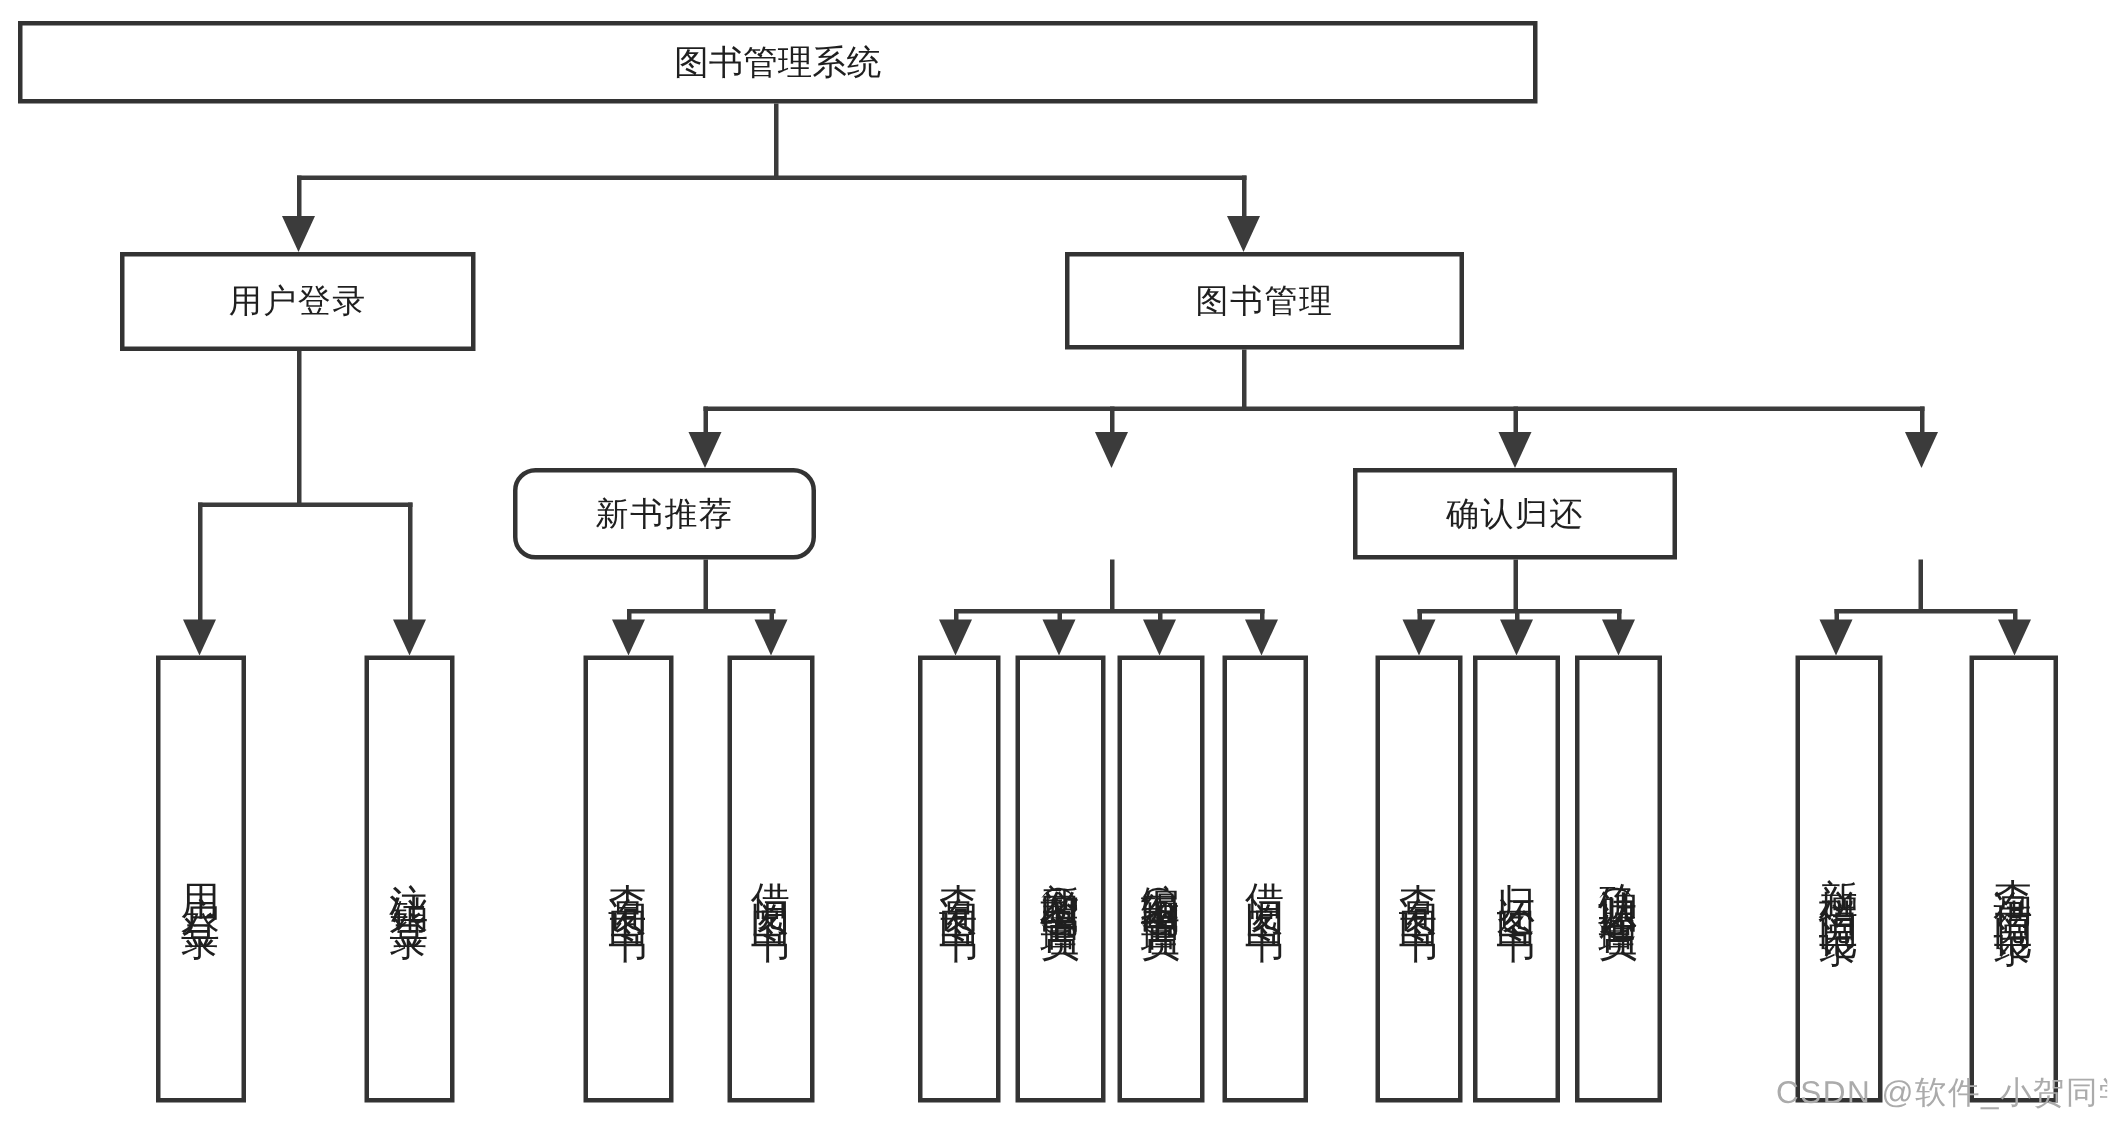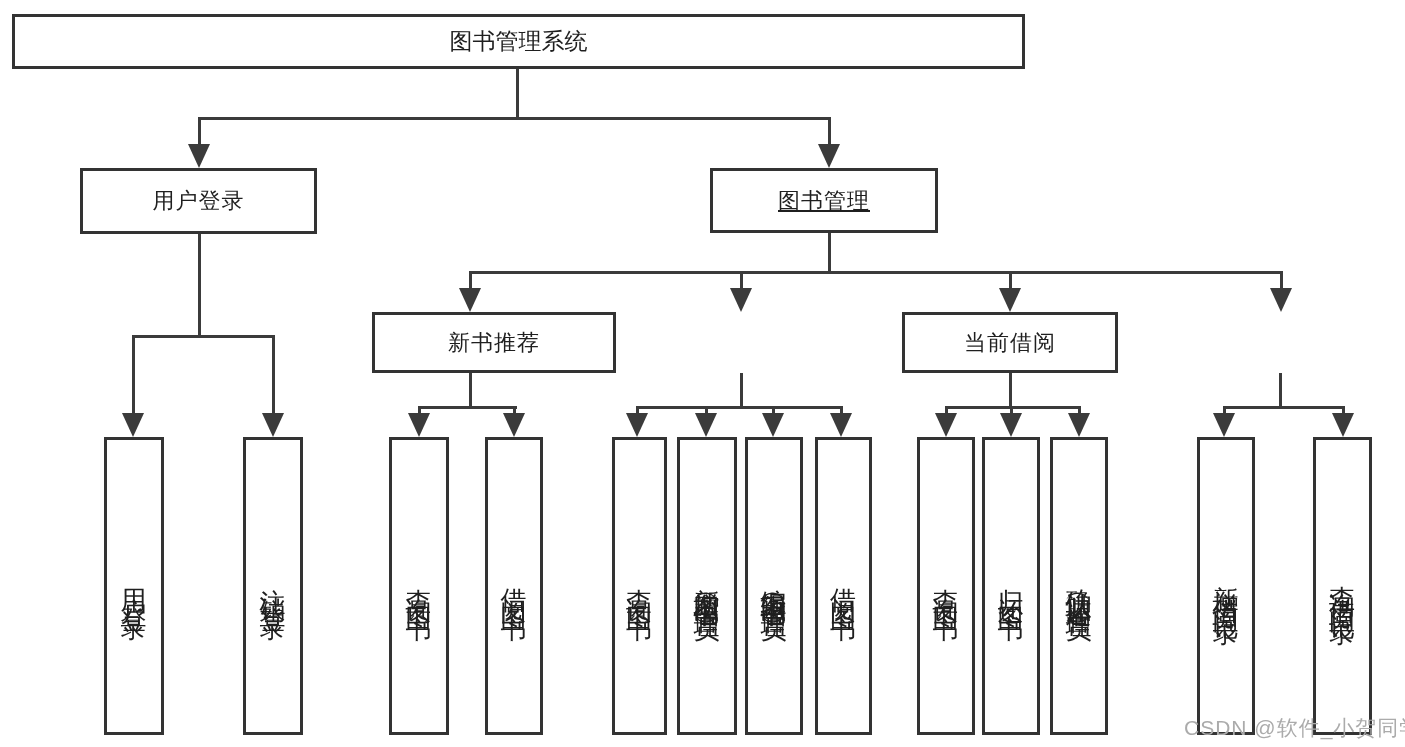--- a/index.html
+++ b/index.html
@@ -45,21 +45,21 @@
   <div class="vl" style="left:516px;top:69px;height:50px;"></div>
   <div class="hl" style="left:198px;top:117px;width:633px;"></div>
   <div class="vl" style="left:198px;top:117px;height:29px;"></div>
   <div class="ah" style="left:188px;top:144px;"></div>
   <div class="vl" style="left:828px;top:117px;height:29px;"></div>
   <div class="ah" style="left:818px;top:144px;"></div>
 
   <div class="box hdr" style="left:80px;top:168px;width:237px;height:66px;">
     <span>用户登录</span>
   </div>
-  <div class="box hdr" style="left:710px;top:168px;width:228px;height:65px;text-decoration:underline;">
+  <div class="box hdr" style="left:710px;top:168px;width:266px;height:65px;">
     <span>图书管理</span>
   </div>
 
   <div class="vl" style="left:198px;top:234px;height:103px;"></div>
   <div class="hl" style="left:132px;top:335px;width:143px;"></div>
   <div class="vl" style="left:132px;top:335px;height:82px;"></div>
   <div class="ah" style="left:122px;top:413px;"></div>
   <div class="vl" style="left:272px;top:335px;height:82px;"></div>
   <div class="ah" style="left:262px;top:413px;"></div>
 
@@ -67,25 +67,25 @@
   <div class="hl" style="left:469px;top:271px;width:814px;"></div>
   <div class="vl" style="left:469px;top:271px;height:20px;"></div>
   <div class="ah" style="left:459px;top:288px;"></div>
   <div class="vl" style="left:740px;top:271px;height:20px;"></div>
   <div class="ah" style="left:730px;top:288px;"></div>
   <div class="vl" style="left:1009px;top:271px;height:20px;"></div>
   <div class="ah" style="left:999px;top:288px;"></div>
   <div class="vl" style="left:1280px;top:271px;height:20px;"></div>
   <div class="ah" style="left:1270px;top:288px;"></div>
 
-  <div class="box hdr" style="left:372px;top:312px;width:244px;height:61px;">
+  <div class="box hdr" style="left:342px;top:312px;width:202px;height:61px;border-radius:15px;">
     <span>新书推荐</span>
   </div>
   <div class="box hdr" style="left:902px;top:312px;width:216px;height:61px;">
-    <span>当前借阅</span>
+    <span>确认归还</span>
   </div>
 
   <div class="vl" style="left:469px;top:373px;height:35px;"></div>
   <div class="hl" style="left:418px;top:406px;width:99px;"></div>
   <div class="vl" style="left:418px;top:406px;height:12px;"></div>
   <div class="ah" style="left:408px;top:413px;"></div>
   <div class="vl" style="left:513px;top:406px;height:12px;"></div>
   <div class="ah" style="left:503px;top:413px;"></div>
 
   <div class="vl" style="left:740px;top:373px;height:35px;"></div>

